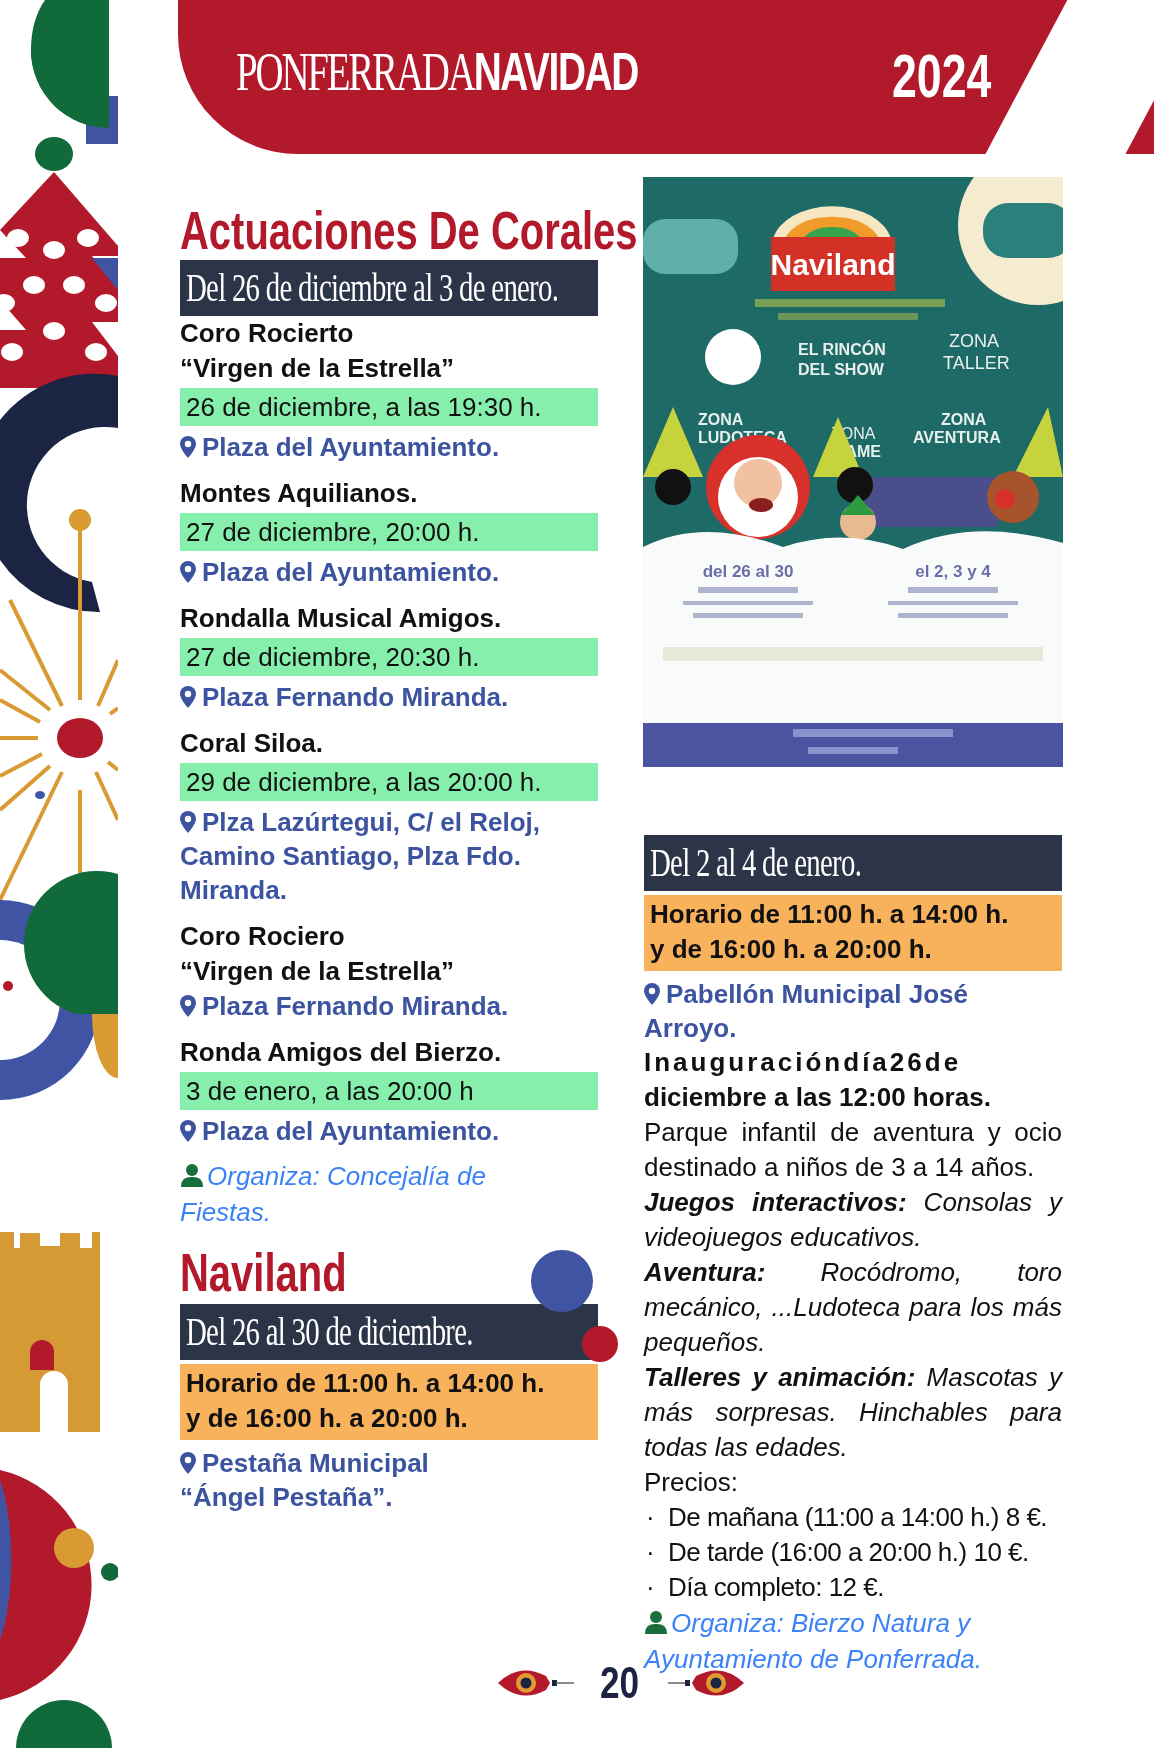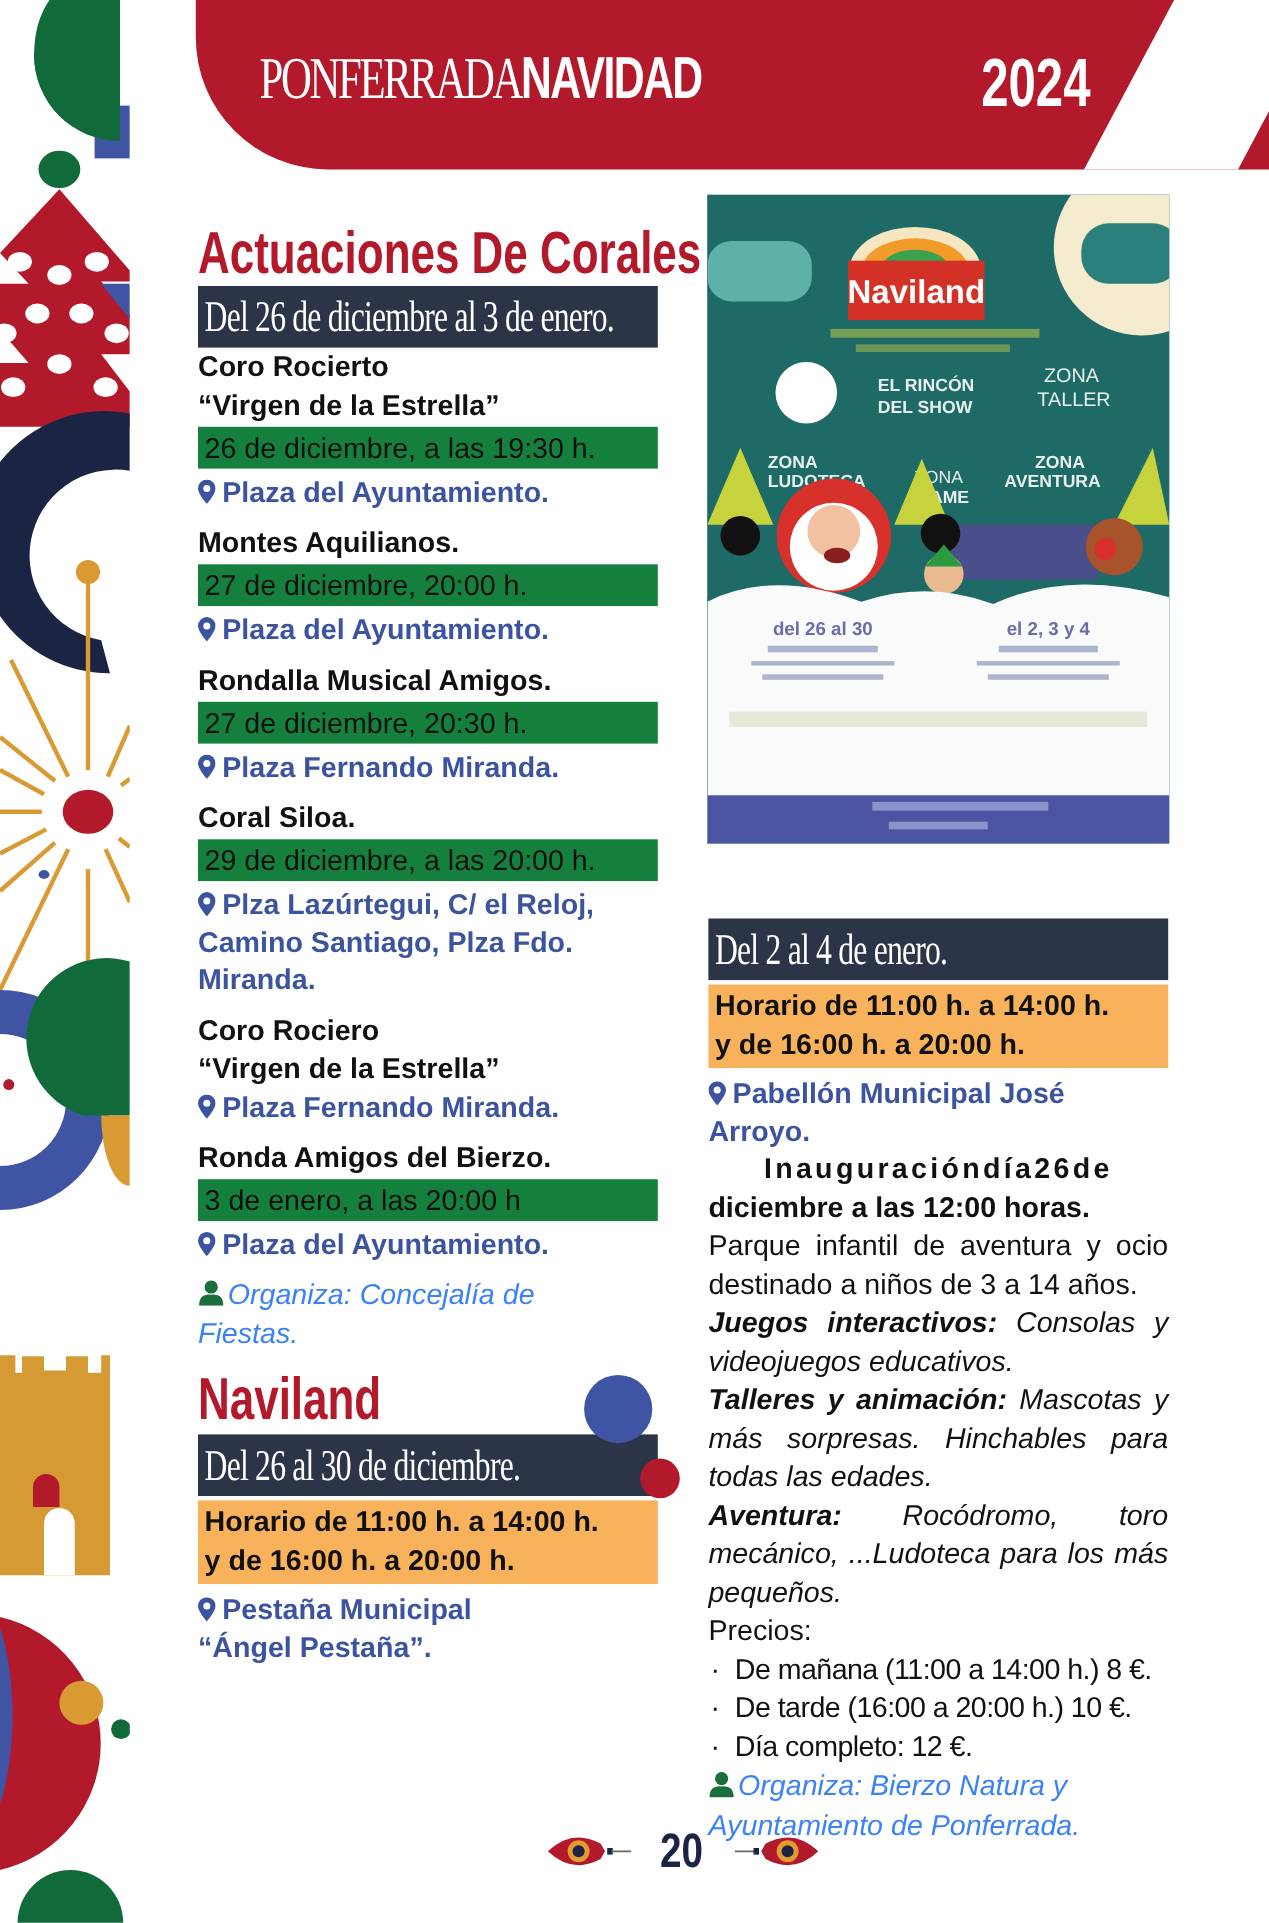--- a/index.html
+++ b/index.html
@@ -12,21 +12,21 @@
   .hdr-title b{font-family:"Liberation Sans",sans-serif;font-weight:700;letter-spacing:-2px;}
   .hdr-year{left:892px;top:40px;color:#fff;font-family:"Liberation Sans",sans-serif;font-weight:700;font-size:62px;transform:scaleX(0.72);transform-origin:left;}
   
   .col{position:absolute;}
   .col-left{left:180px;top:200px;width:418px;}
   .col-right{left:644px;top:795px;width:418px;margin-top:40px;}
   .sec-title{color:#b2192b;font-family:"Liberation Sans",sans-serif;font-weight:700;font-size:54px;transform:scaleX(0.74);transform-origin:left;white-space:nowrap;line-height:60px;height:60px;}
   .date-band{background:#2c3448;color:#fff;font-family:"Liberation Serif",serif;font-size:40px;height:56px;line-height:56px;padding-left:6px;white-space:nowrap;overflow:hidden;}
   .date-band span{display:inline-block;transform:scaleX(0.72);transform-origin:left;letter-spacing:-1px;}
   .ev-name{font-weight:700;font-size:26px;line-height:35px;}
-  .ev-time{background:#15803d;font-size:26px;line-height:38px;padding-left:6px;margin:2px 0 4px 0;}
+  .ev-time{background:#86efac;font-size:26px;line-height:38px;padding-left:6px;margin:2px 0 4px 0;}
   .ev-place{color:#3c54a0;font-weight:700;font-size:26px;line-height:34px;margin-bottom:12px;}
   .pin{display:inline-block;width:16px;height:22px;margin-right:6px;vertical-align:-2px;}
   .org{color:#3b82f6;font-style:italic;font-size:26px;line-height:36px;}
   .usr{display:inline-block;width:24px;height:24px;vertical-align:-2px;margin-right:3px;}
   .hours{background:#f8b25b;font-weight:700;font-size:26px;line-height:35px;padding:2px 6px 4px 6px;margin-top:6px;}
   .body-txt{font-size:26px;line-height:35px;text-align:justify;}
   .b{font-weight:700;}
   .i{font-style:italic;}
   .inaug{font-weight:700;font-size:26px;line-height:35px;text-align:justify;text-align-last:left;}
   .price li{list-style:none;position:relative;padding-left:24px;font-size:26px;line-height:35px;letter-spacing:-0.5px;}
@@ -255,32 +255,32 @@
     <span>y de 16:00 h. a 20:00 h.</span>
   </div>
   <div class="ev-place" style="margin-top:6px;margin-bottom:0">
     <svg class="pin" viewBox="0 0 16 22">
         <path d="M8 0 A8 8 0 0 1 16 8 C16 13 8 22 8 22 C8 22 0 13 0 8 A8 8 0 0 1 8 0 Z" fill="#3c54a0"></path>
         <circle cx="8" cy="8" r="3.2" fill="#fff"></circle>
       </svg><span>Pabellón Municipal José</span><br>
     <span>Arroyo.</span>
   </div>
   <div class="inaug">
-    <div style="display:flex;justify-content:center;letter-spacing:3px">
+    <div style="display:flex;justify-content:flex-start;letter-spacing:3px">
       <span>Inauguración</span>
       <span>día</span>
       <span>26</span>
       <span>de</span>
     </div>
     <div>diciembre a las 12:00 horas.</div>
   </div>
   <div class="body-txt">Parque infantil de aventura y ocio destinado a niños de 3 a 14 años.</div>
   <div class="body-txt i"><span class="b">Juegos interactivos:</span><span> Consolas y videojuegos educativos.</span></div>
+  <div class="body-txt i"><span class="b">Aventura:</span><span> Rocódromo, toro mecánico, ...Ludoteca para los más pequeños.</span></div>
   <div class="body-txt i"><span class="b">Talleres y animación:</span><span> Mascotas y más sorpresas. Hinchables para todas las edades.</span></div>
-  <div class="body-txt i"><span class="b">Aventura:</span><span> Rocódromo, toro mecánico, ...Ludoteca para los más pequeños.</span></div>
   <div class="body-txt">Precios:</div>
   <ul class="price">
     <li>De mañana (11:00 a 14:00 h.) 8 €.</li>
     <li>De tarde (16:00 a 20:00 h.) 10 €.</li>
     <li>Día completo: 12 €.</li>
   </ul>
   <div class="org">
     <svg class="usr" viewBox="0 0 24 24">
         <circle cx="12" cy="7" r="6" fill="#1a6e3c"></circle>
         <path d="M1 24 Q1 13 12 14 Q23 13 23 24 Z" fill="#1a6e3c"></path>

